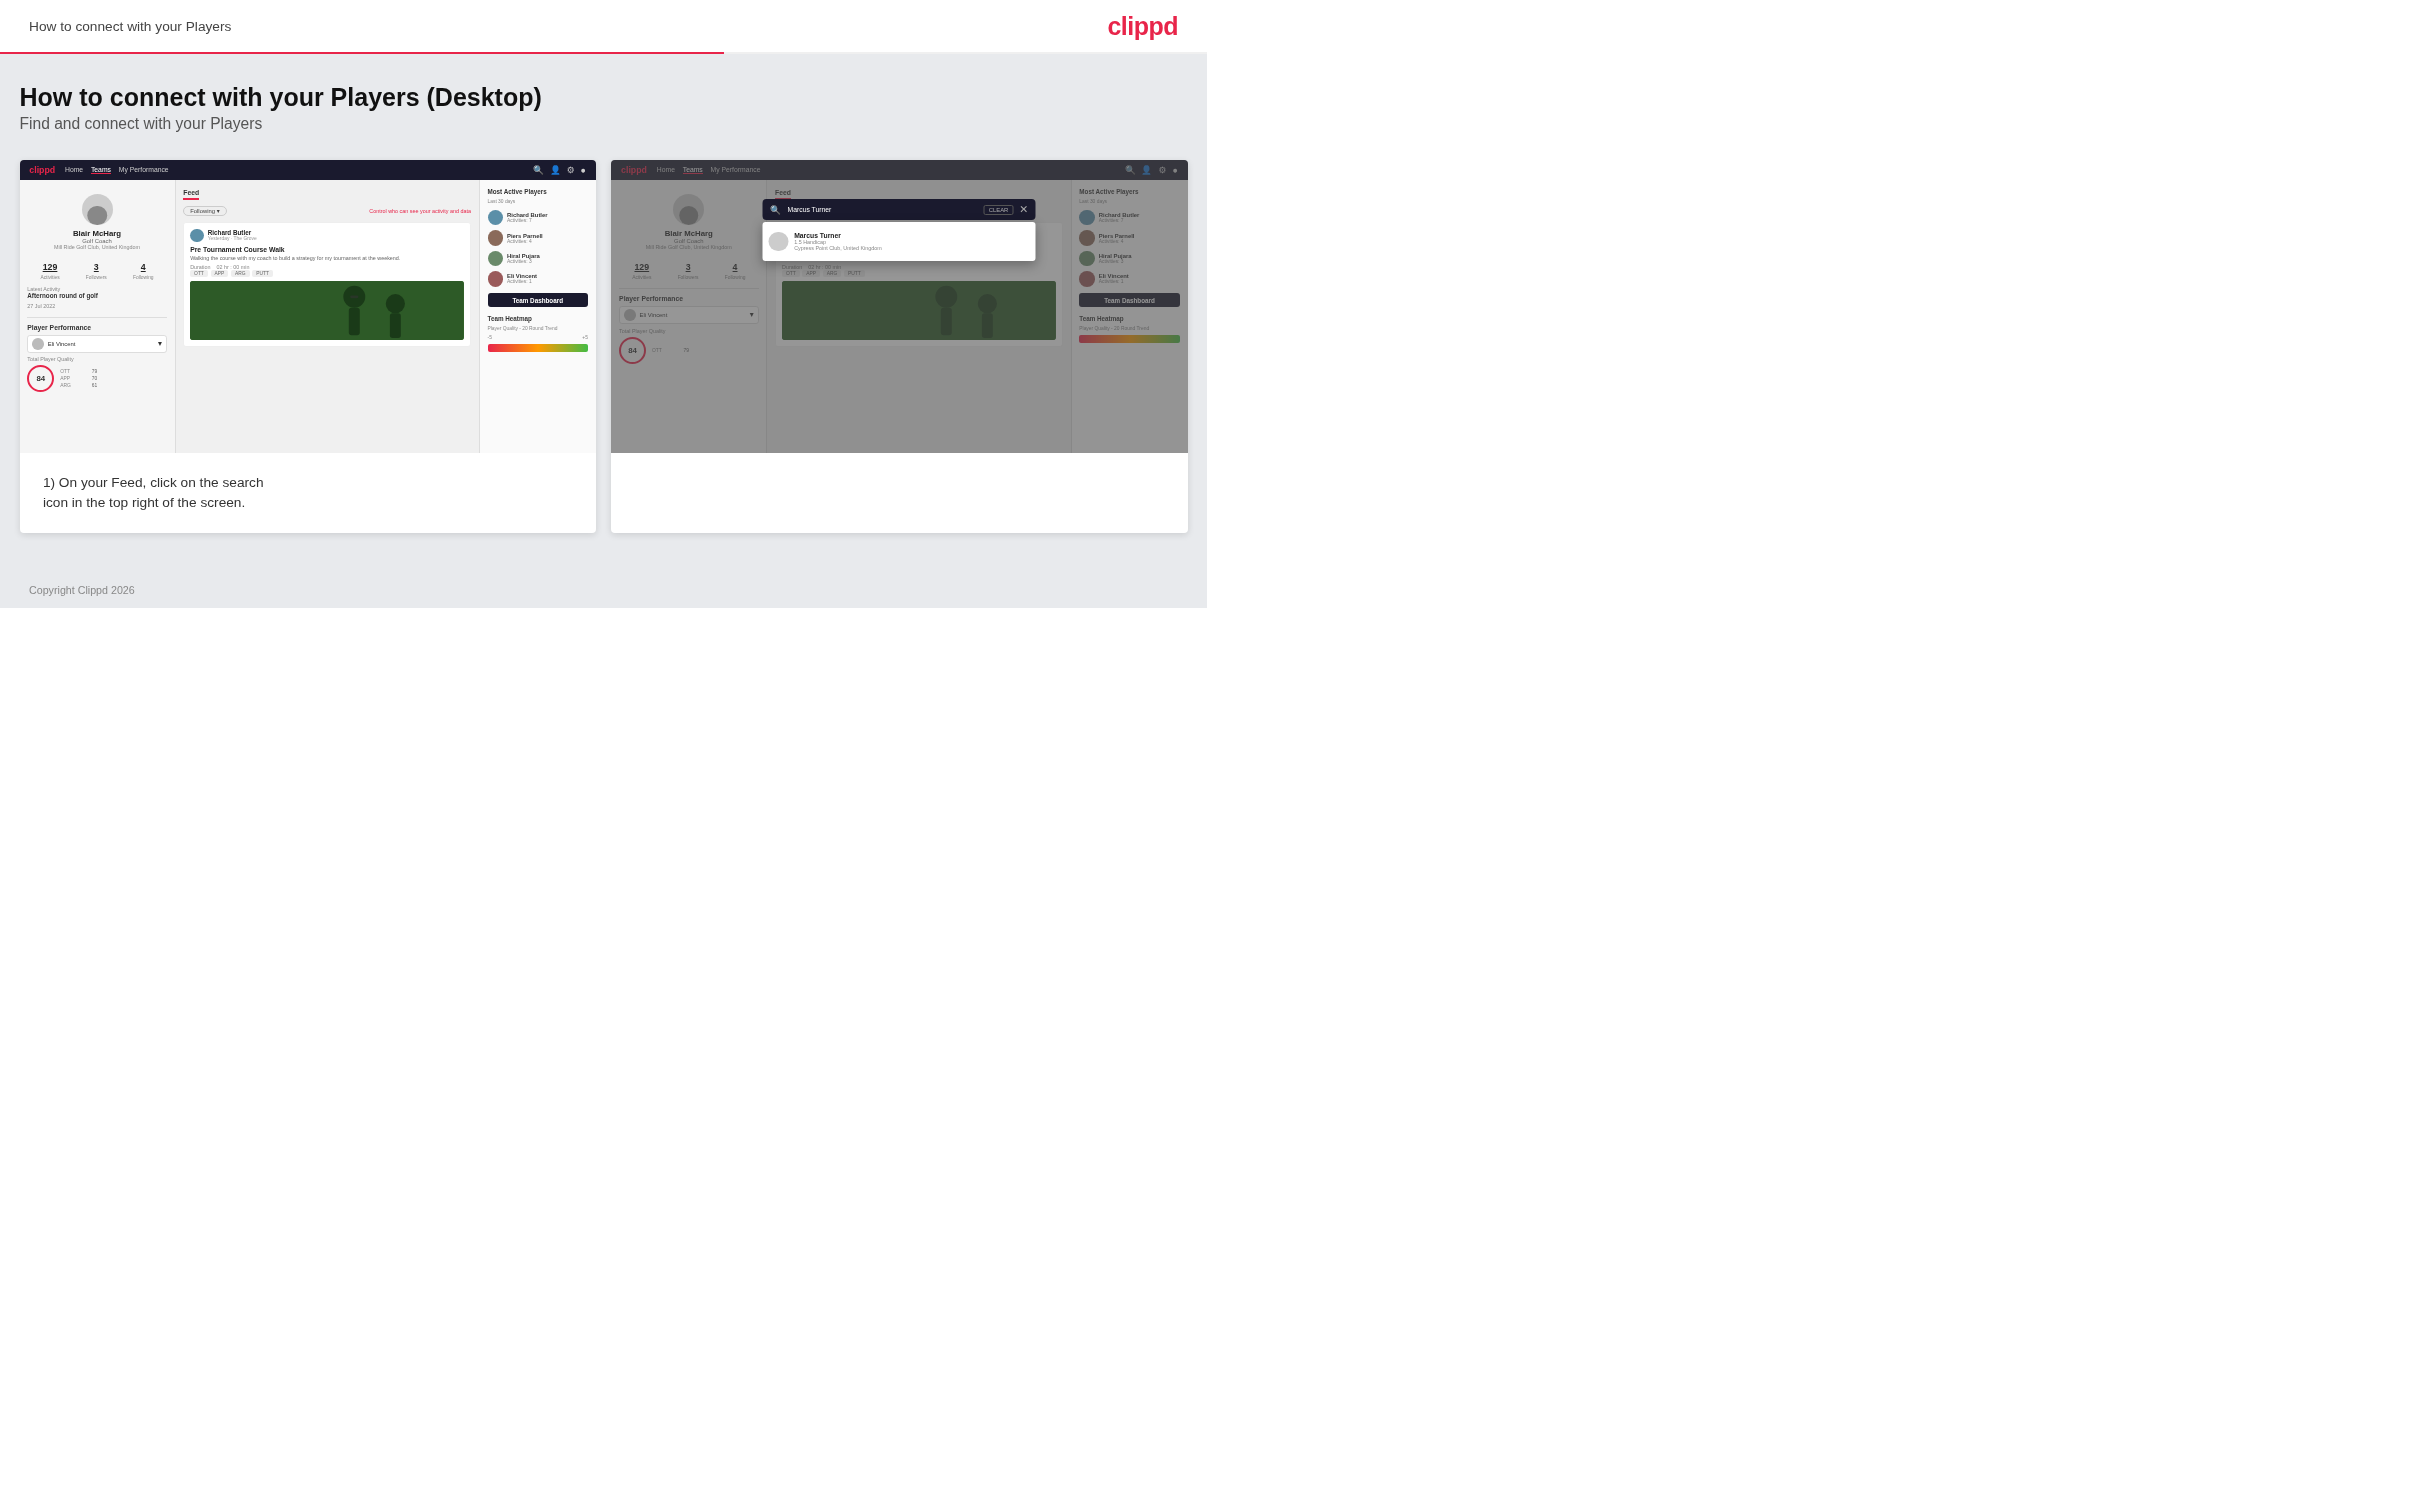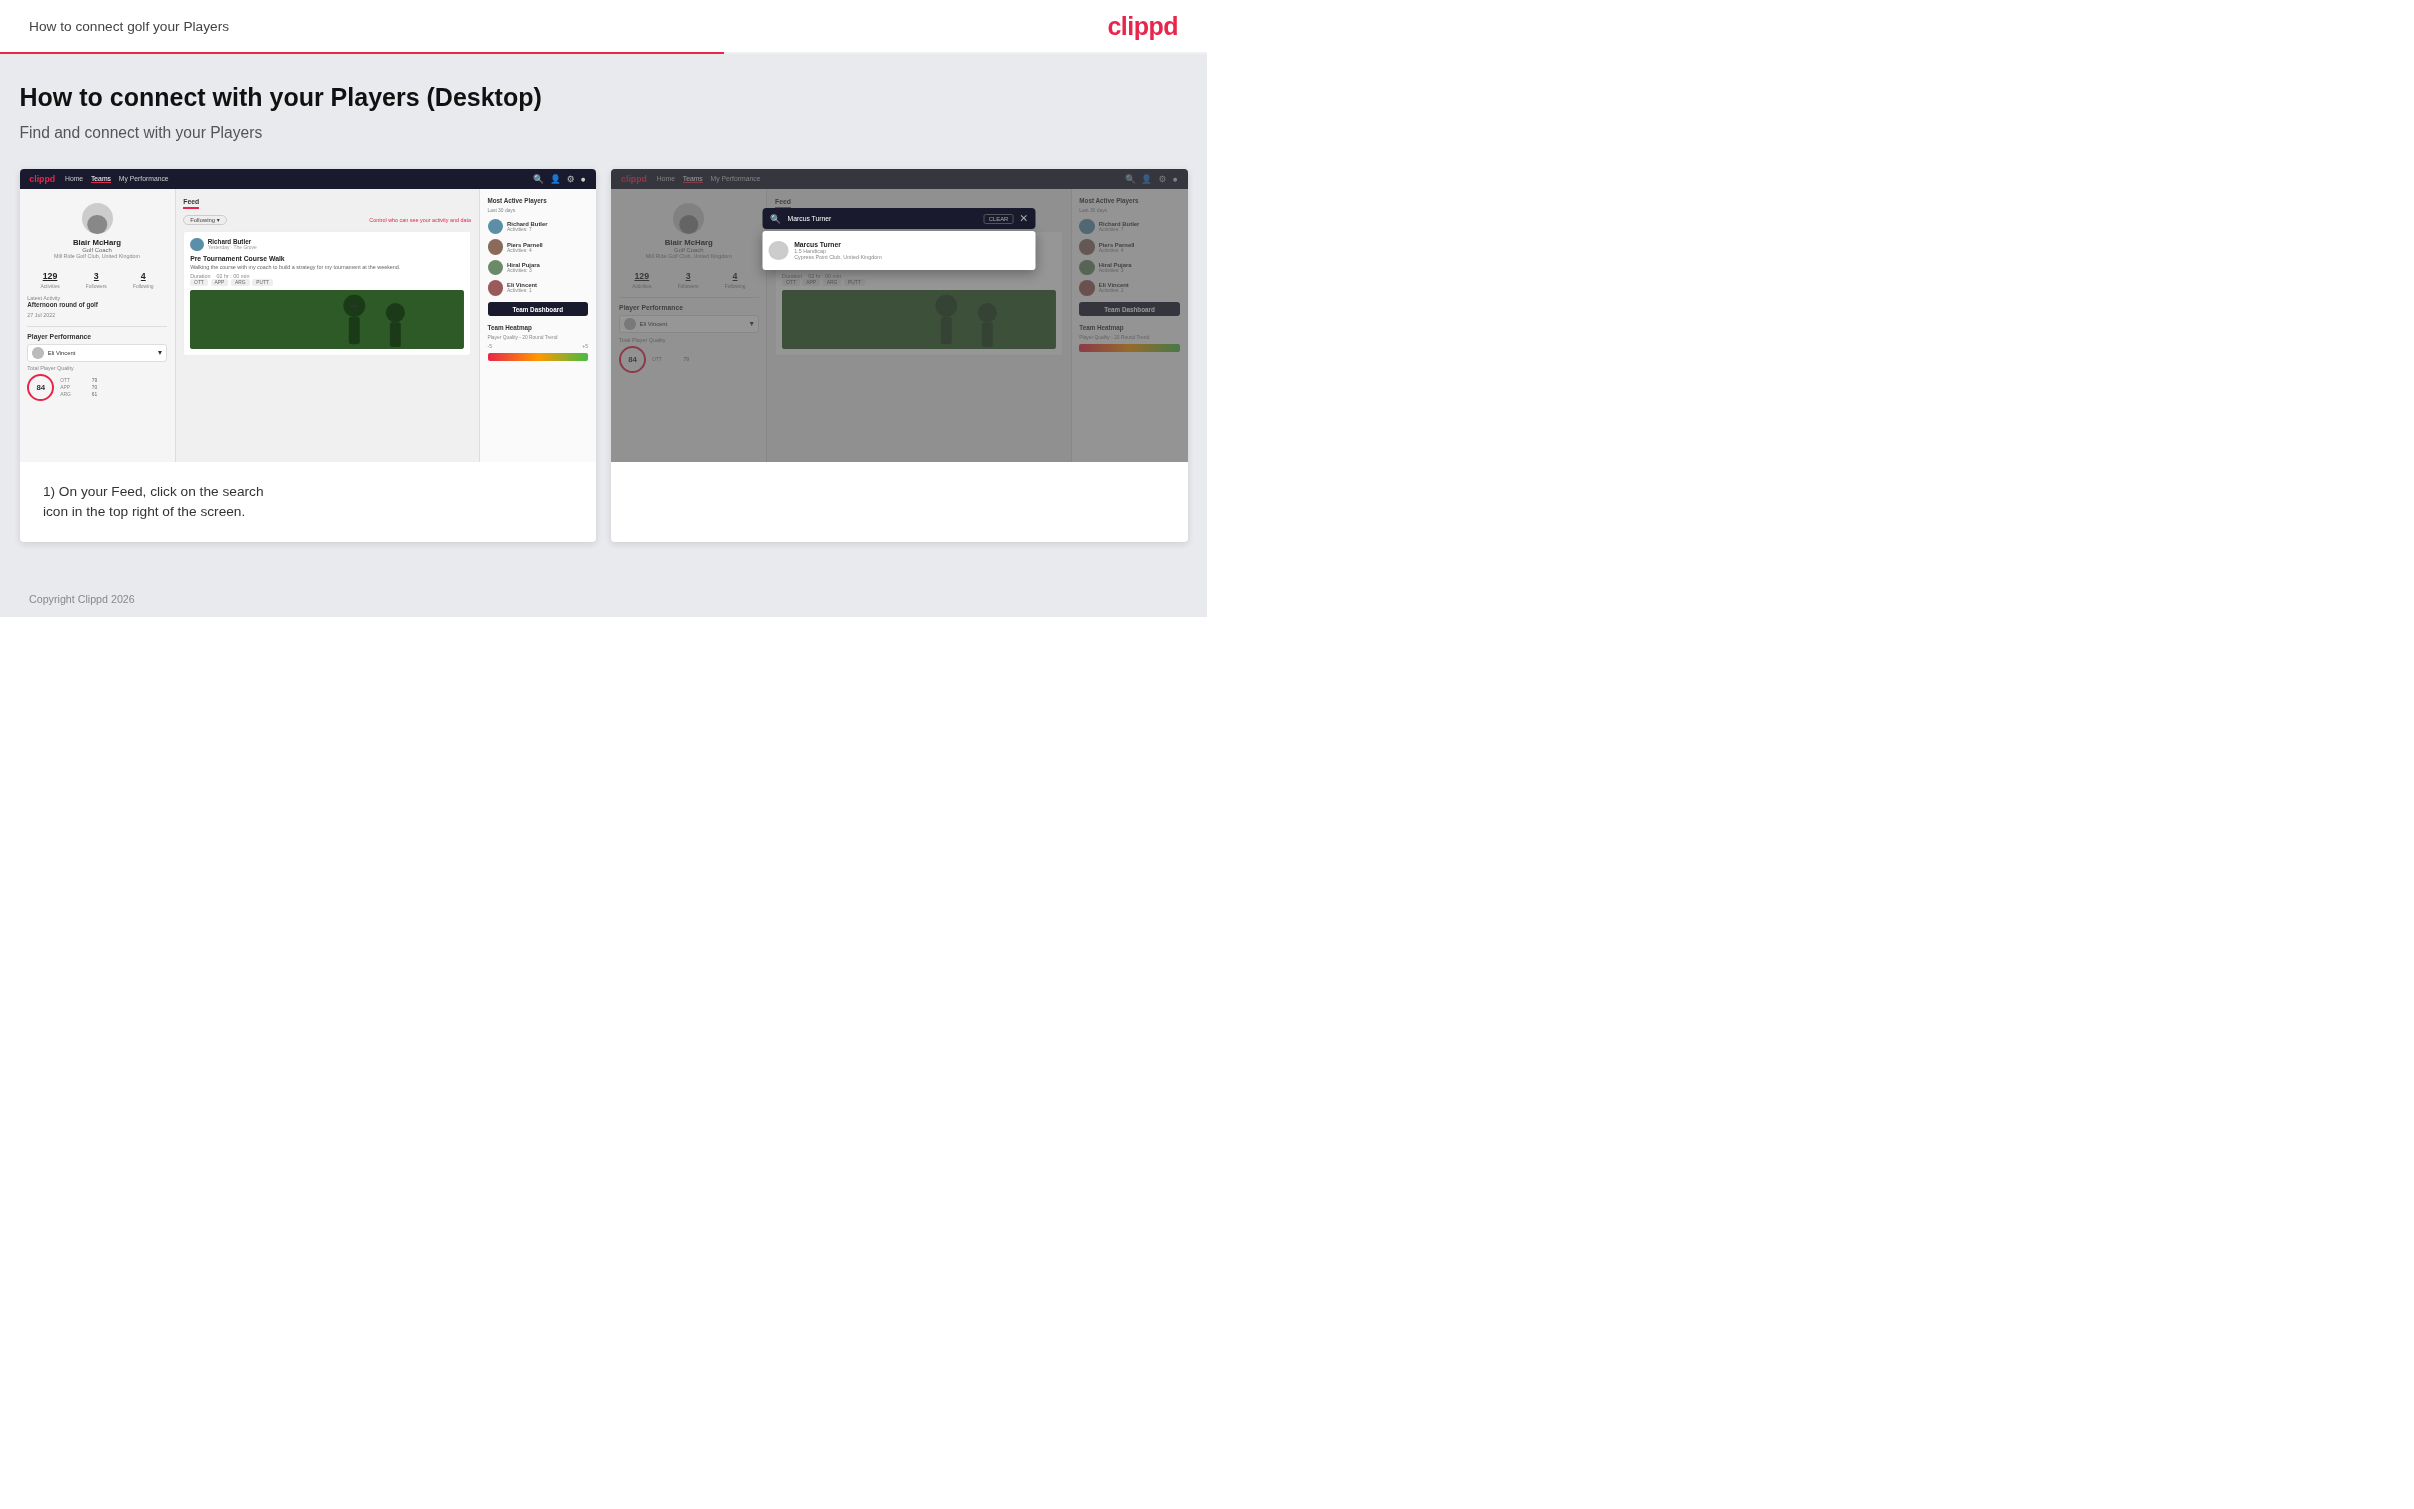--- a/index.html
+++ b/index.html
@@ -41,21 +41,21 @@
     .main-content {
       background: #e8eaed;
       margin: 0;
       padding: 29px 19.5px 39px;
     }
 
     .hero-heading {
       font-size: 25px;
       font-weight: 800;
       color: #111;
-      margin-bottom: 12px;
+      margin-bottom: 3px;
     }
     .hero-sub {
       font-size: 15.6px;
       color: #555;
       margin-bottom: 27px;
     }
 
     
     .panels {
       display: flex;
@@ -563,21 +563,21 @@
       padding: 11.7px 29px;
       font-size: 10.7px;
       color: #888;
       background: #e8eaed;
     }
   </style>
 </head>
 <body>
 
 <div class="top-bar">
-  <span class="top-bar-title">How to connect golf your Players</span>
+  <span class="top-bar-title">How to connect with your Players</span>
   <span class="logo">clippd</span>
 </div>
 
 <div class="top-divider"></div>
 
 <div class="main-content">
 
   <div class="hero-heading">How to connect with your Players (Desktop)</div>
   <div class="hero-sub">Find and connect with your Players</div>
 

